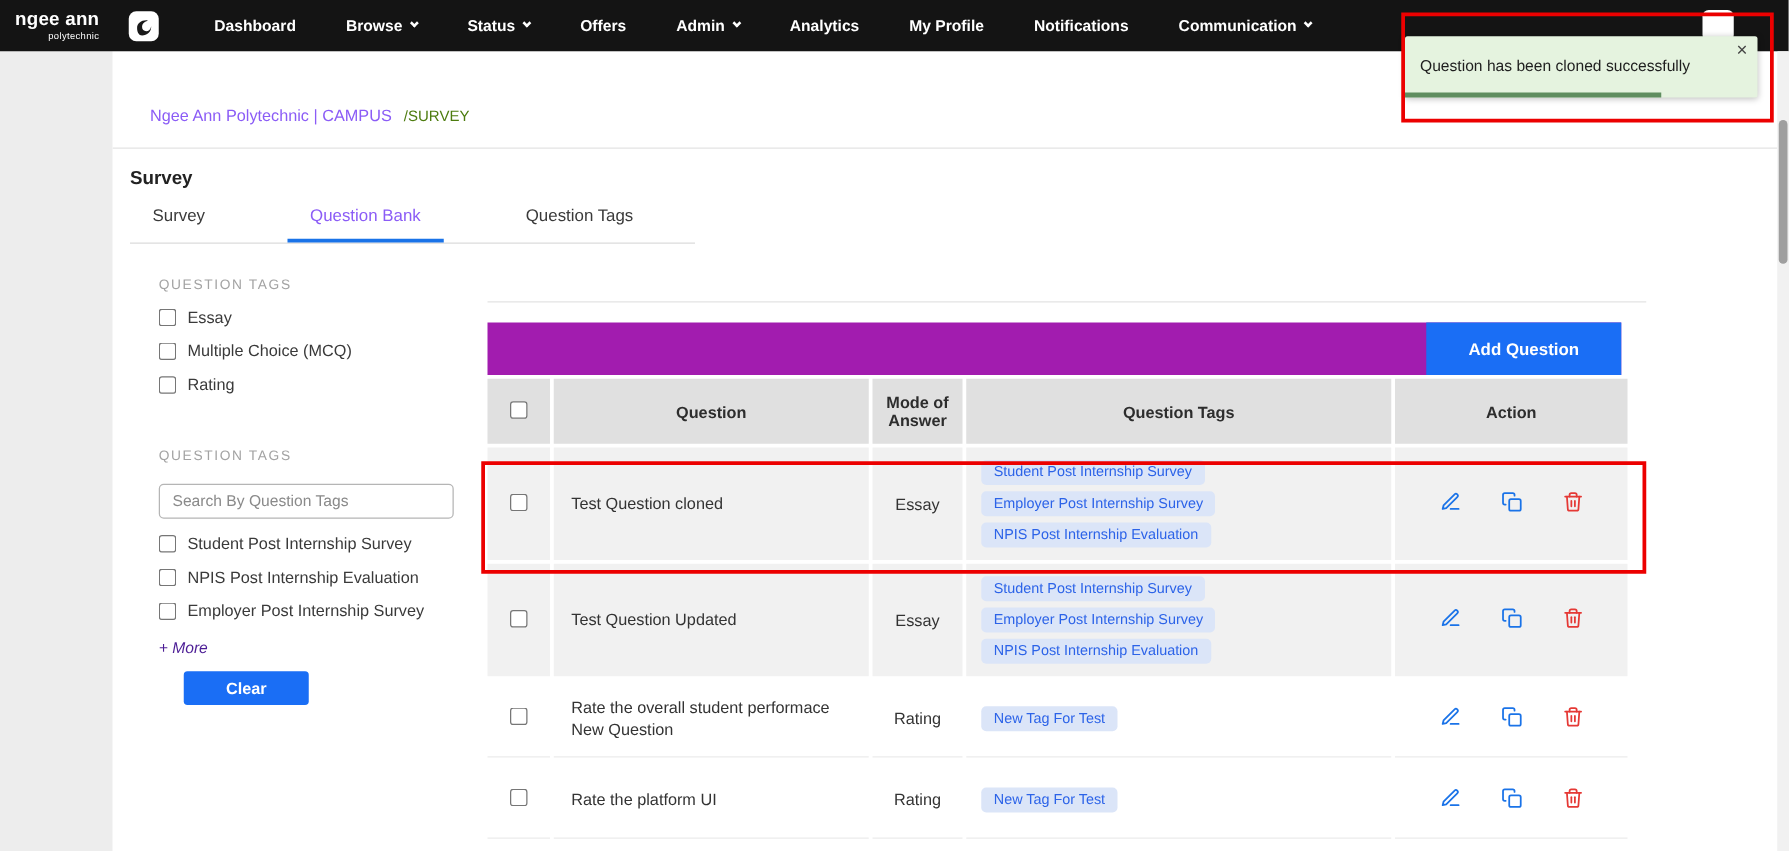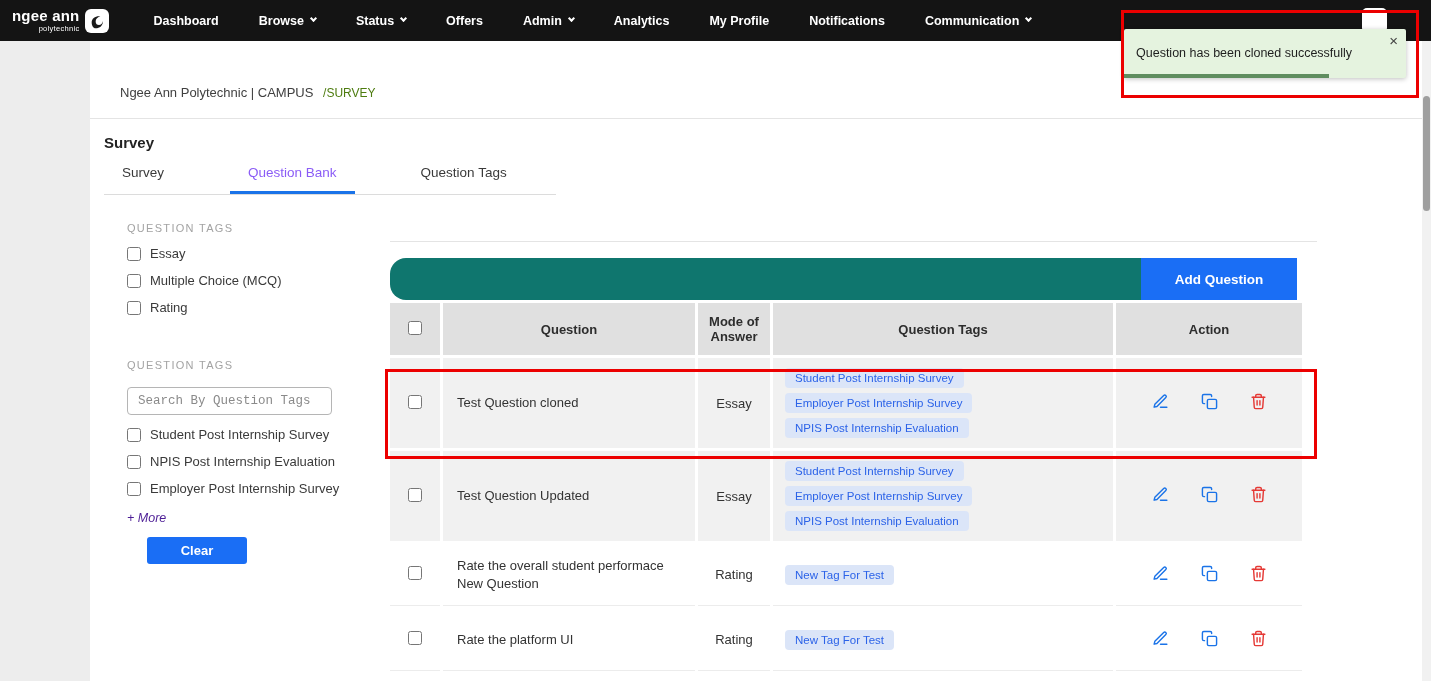--- a/index.html
+++ b/index.html
@@ -2,56 +2,56 @@
 <html><head>
 <meta charset="utf-8">
 <style>
   * { margin:0; padding:0; box-sizing:border-box; }
   html,body { width:1431px; height:681px; }
   body { font-family:"Liberation Sans", sans-serif; background:#ededed; overflow:hidden; position:relative; font-size:13px; }
 
   
   .topnav { position:absolute; top:0; left:0; width:1431px; height:41px; background:#141414; display:flex; align-items:center; z-index:5; }
   .logo { display:flex; align-items:center; padding:0 14px 0 12px; cursor:pointer; }
-  .logo-text { color:#fff; text-align:right; line-height:1; margin-right:6px; }
+  .logo-text { color:#fff; text-align:right; line-height:1; margin-right:24px; }
   .logo-line1 { font-size:15px; font-weight:bold; letter-spacing:.2px; }
   .logo-line2 { font-size:7.5px; letter-spacing:.3px; margin-top:2px; }
   .logo-mark { width:24px; height:24px; background:#fff; border-radius:6px; display:flex; align-items:center; justify-content:center; }
   .nav-items { display:flex; align-items:center; margin-left:30px; gap:40px; }
   .nav-item { color:#fff; font-size:12.5px; font-weight:bold; display:flex; align-items:center; cursor:pointer; white-space:nowrap;text-align:right; }
   .chev { width:5px; height:5px; border-right:2px solid #fff; border-bottom:2px solid #fff; transform:rotate(45deg); display:inline-block; margin-left:7px; margin-top:-4px; }
   .nav-user { position:absolute; right:44px; top:8px; width:25px; height:25px; background:#fff; border-radius:5px; cursor:pointer; }
 
   
   .page { position:absolute; top:41px; left:90px; width:1332px; height:640px; background:#fff; overflow:hidden; }
   .breadcrumb-row { padding:44px 0 18px 30px; border-bottom:1px solid #e4e4e4; font-size:13px; }
-  .breadcrumb-link { color:#404040; cursor:pointer; }
+  .breadcrumb-link { color:#8b5cf6; cursor:pointer; }
   .breadcrumb-current { color:#4d7c0f; font-weight:normal; font-size:12px; margin-left:6px; }
   .page-title { margin:15px 0 0 14px; font-size:15px; font-weight:bold; color:#222; }
   .tabs { display:flex; margin:4px 0 0 14px; width:452px; border-bottom:1px solid #dcdcdc; }
   .tab { font-size:13.5px; color:#3a3a3a; padding:10px 18px 11px; margin-right:48px; cursor:pointer; border-bottom:3px solid transparent; white-space:nowrap; }
   .tab.active { font-weight:normal; color:#8b5cf6; border-bottom-color:#1a73e8; }
 
   .content { display:flex; margin-top:27px; }
 
   
   .sidebar { width:300px; padding-left:37px; flex-shrink:0; }
   .filter-label { font-size:11px; letter-spacing:1.3px; color:#a3a3a3; }
   .chk-row { display:flex; align-items:center; gap:9px; margin-top:12px; font-size:13px; color:#3a3a3a; }
   .chk-row input { width:14px; height:14px; margin:0; cursor:pointer; flex-shrink:0; }
   .tags-label { margin-top:44px; }
-  .tag-search { display:block; margin-top:16px; width:205px; height:28px; border:1px solid #b5b5b5; border-radius:4px; padding:0 10px; font-size:12.5px; color:#14532d; font-family:Liberation Mono, monospace; }
+  .tag-search { display:block; margin-top:16px; width:236px; height:28px; border:1px solid #b5b5b5; border-radius:4px; padding:0 10px; font-size:12.5px; color:#14532d; font-family:Liberation Sans, sans-serif; }
   .tag-search::placeholder { color:#8a8a8a; }
   .more-link { display:inline-block; margin-top:15px; color:#4c1d95; font-size:12.5px; cursor:pointer;font-style:italic; }
   .clear-btn { display:block; margin:12px 0 0 20px; width:100px; height:27px; background:#1a6ef5; color:#fff; border:none; border-radius:3px; font-size:13px; font-weight:bold; font-family:"Liberation Sans", sans-serif; cursor:pointer; }
 
   
   .main { flex:1; }
   .main-divider { width:927px; border-bottom:1px solid #e4e4e4; margin-top:19px; }
-  .toolbar { margin-top:16px; width:907px; height:42px; background:#0f766e; position:relative;border-radius:16px; }
+  .toolbar { margin-top:16px; width:907px; height:42px; background:#a21caf; position:relative; }
   .add-btn { position:absolute; right:0; top:0; height:42px; width:156px; background:#1a6ef5; color:#fff; border:none; font-size:13.5px; font-weight:bold; font-family:"Liberation Sans", sans-serif; cursor:pointer; }
   .qtable { border-collapse:separate; border-spacing:3px; width:913px; margin-left:-3px; table-layout:fixed; }
   .qtable th { background:#e0e0e0; font-size:13px; color:#2d2d2d; font-weight:bold; text-align:center; padding:0 6px; height:52px; vertical-align:middle; }
   .qtable td { vertical-align:middle; font-size:13px; color:#333; }
   tr.shaded td { background:#f1f1f1; }
   tr.plain td { background:#fff; border-bottom:1px solid #ececec; height:62px; }
   .cell-check { text-align:center; }
   .cell-check input { width:14px; height:14px; cursor:pointer; }
   .cell-question { padding:12px 14px; text-align:left; line-height:1.35; }
   .cell-mode { text-align:center; }

